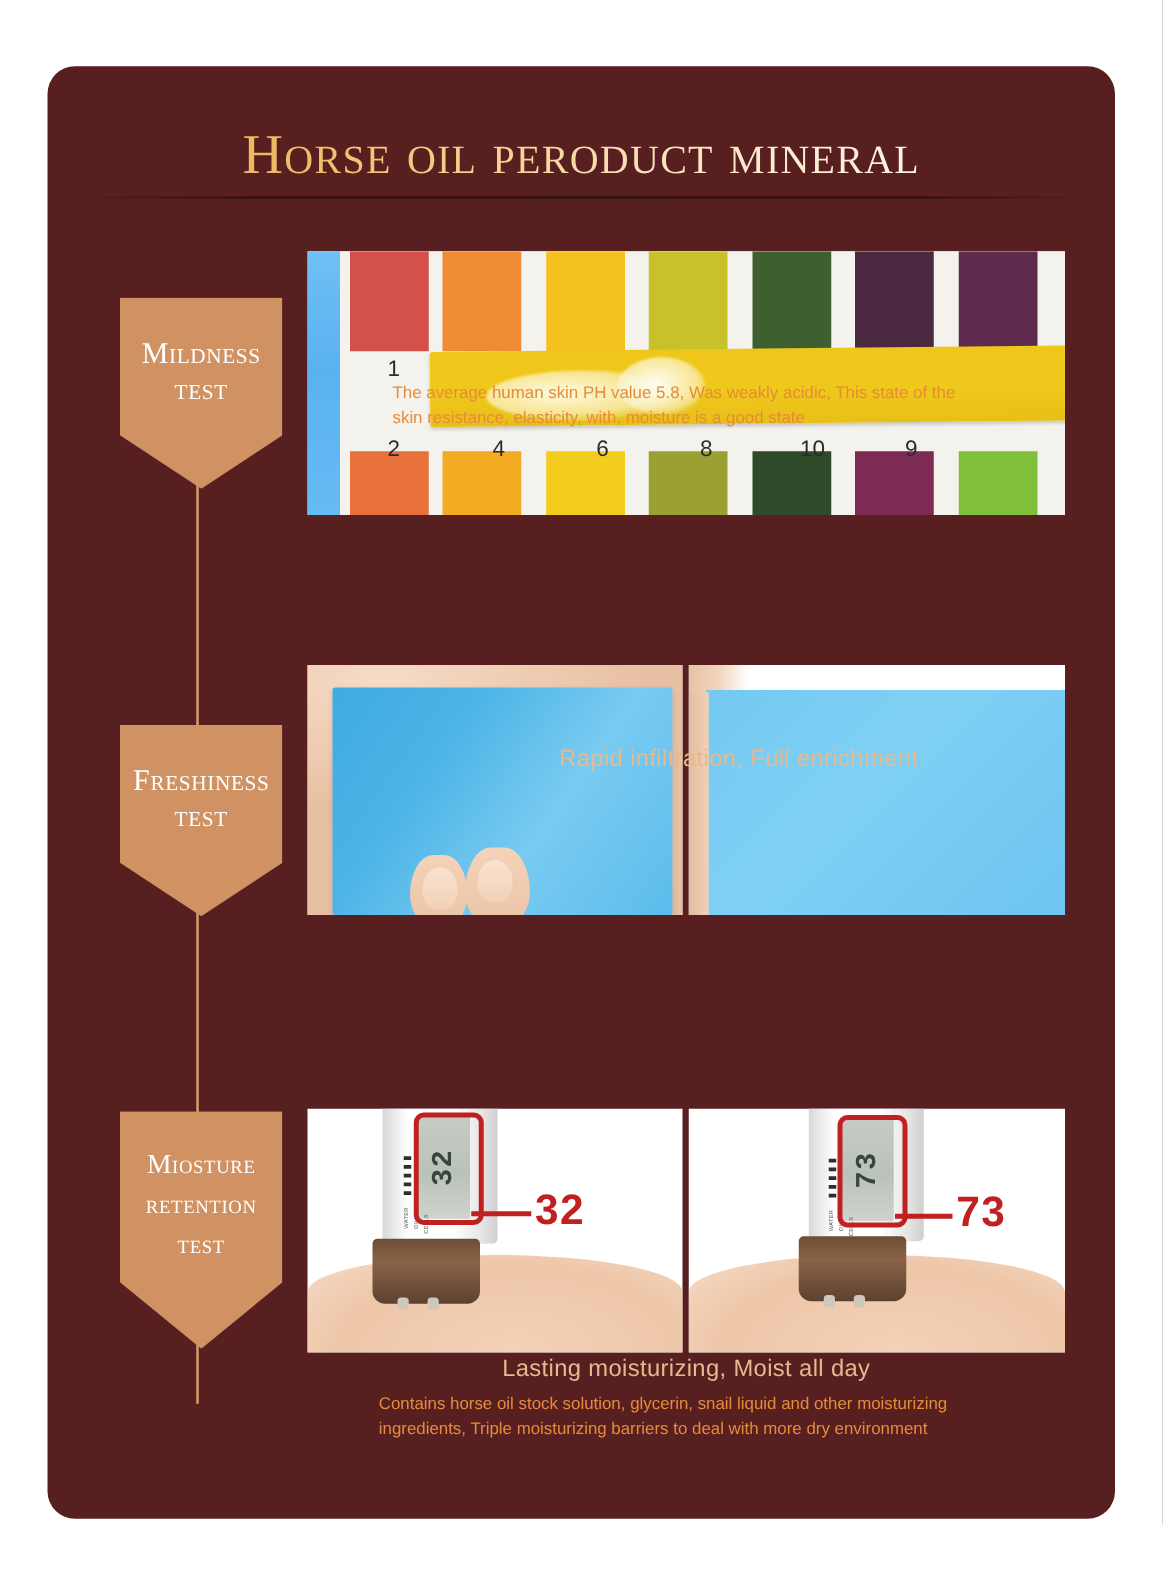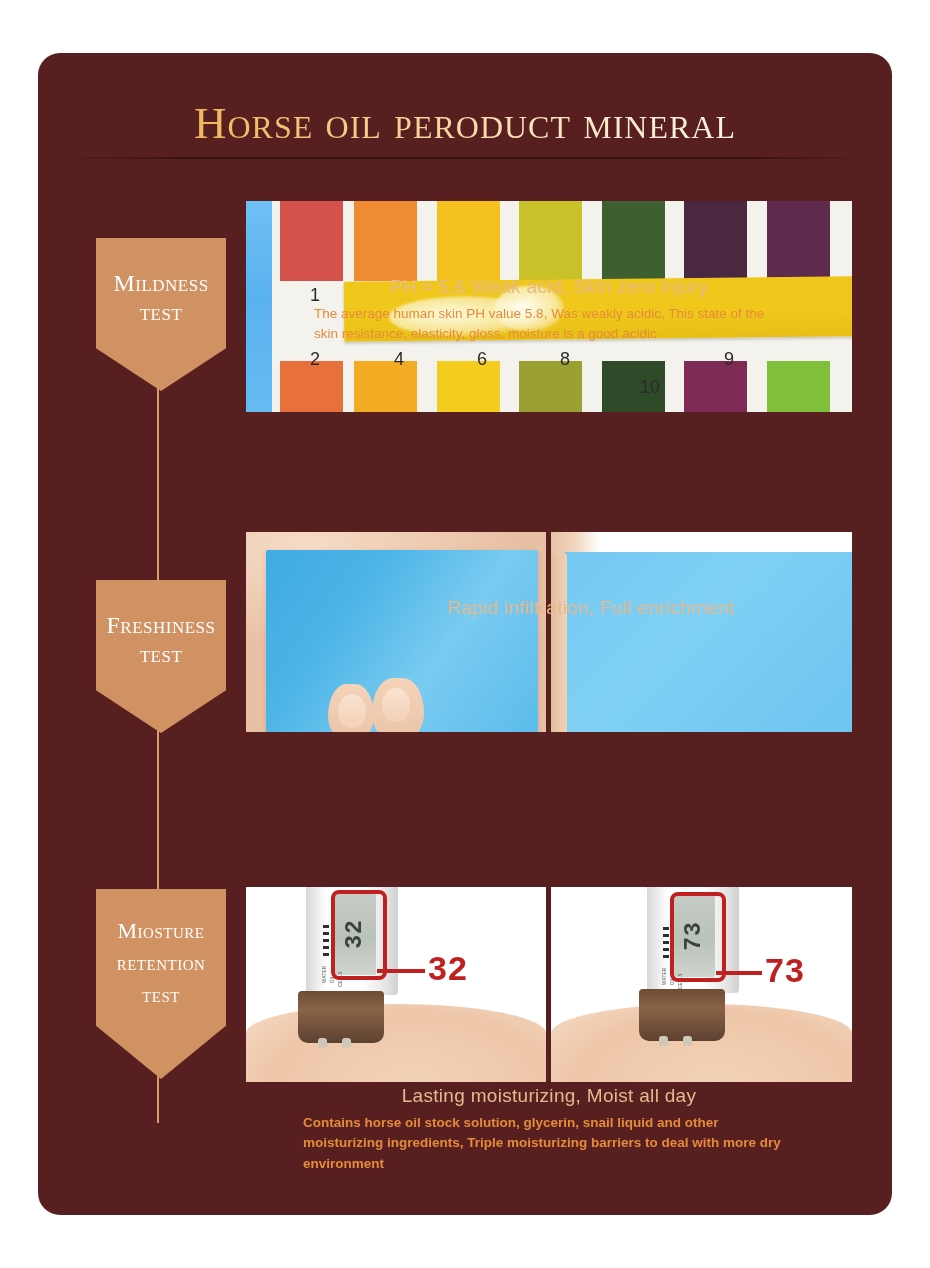--- a/index.html
+++ b/index.html
@@ -351,31 +351,30 @@
           <div class="sw bot" style="left:330px; background:#2f4a28;"></div>
           <div class="sw bot" style="left:412px; background:#7d2a55;"></div>
           <div class="sw bot" style="left:495px; background:#7fbf3a;"></div>
 
           <div class="ph-num r1" style="left:38px;">1</div>
           <div class="ph-num r1" style="left:122px;">3</div>
           <div class="ph-num r2" style="left:38px;">2</div>
           <div class="ph-num r2" style="left:122px;">4</div>
           <div class="ph-num r2" style="left:205px;">6</div>
           <div class="ph-num r2" style="left:288px;">8</div>
-          <div class="ph-num r2" style="left:368px;margin-top:28px;">10</div>
+          <div class="ph-num r2" style="left:368px;">10</div>
           <div class="ph-num r2" style="left:452px;">9</div>
         </div>
         <div class="teststrip">
           <div class="strip-blob"></div>
           <div class="strip-blob2"></div>
         </div>
       </div>
     </div>
-    <div class="cap-head" style="left:208px; top:223px; width:606px;">PH ≈ 5.6 Weak acid, Skin zero injury</div>
-    <div class="cap-body" style="left:276px; top:251px; width:470px;">The average human skin PH value 5.8, Was weakly acidic, This state of the skin resistance, elasticity, gloss, moisture is a good acidic</div>
+    <div class="cap-body" style="left:276px; top:251px; width:470px;">The average human skin PH value 5.8, Was weakly acidic, This state of the skin resistance, elasticity, with, moisture is a good state</div>
 
     <div class="photo-row" style="left:208px; top:479px;">
       <div class="photo fresh-l">
         <div class="hand-bg"></div>
         <div class="sheet-l"></div>
         <div class="finger f1">
             <div class="nail"></div>
           </div>
         <div class="finger f2">
             <div class="nail"></div>
@@ -435,16 +434,16 @@
         <div class="device-head" style="left:88px; top:102px;">
           <div class="pin" style="left:20px;"></div>
           <div class="pin" style="left:44px;"></div>
         </div>
         <div class="redbox" style="left:119px; top:5px; width:48px; height:82px;"></div>
         <div class="leader" style="left:165px; top:84px; width:46px;"></div>
         <div class="bignum" style="left:214px; top:64px;">73</div>
       </div>
     </div>
     <div class="cap-head" style="left:208px; top:1032px; width:606px;">Lasting moisturizing, Moist all day</div>
-    <div class="cap-body" style="left:265px; top:1060px; width:492px;font-weight:bold;">Contains horse oil stock solution, glycerin, snail liquid and other moisturizing ingredients, Triple moisturizing barriers to deal with more dry environment</div>
+    <div class="cap-body" style="left:265px; top:1060px; width:492px;">Contains horse oil stock solution, glycerin, snail liquid and other moisturizing ingredients, Triple moisturizing barriers to deal with more dry environment</div>
 
   </div>
 </div>
 
 </body></html>

